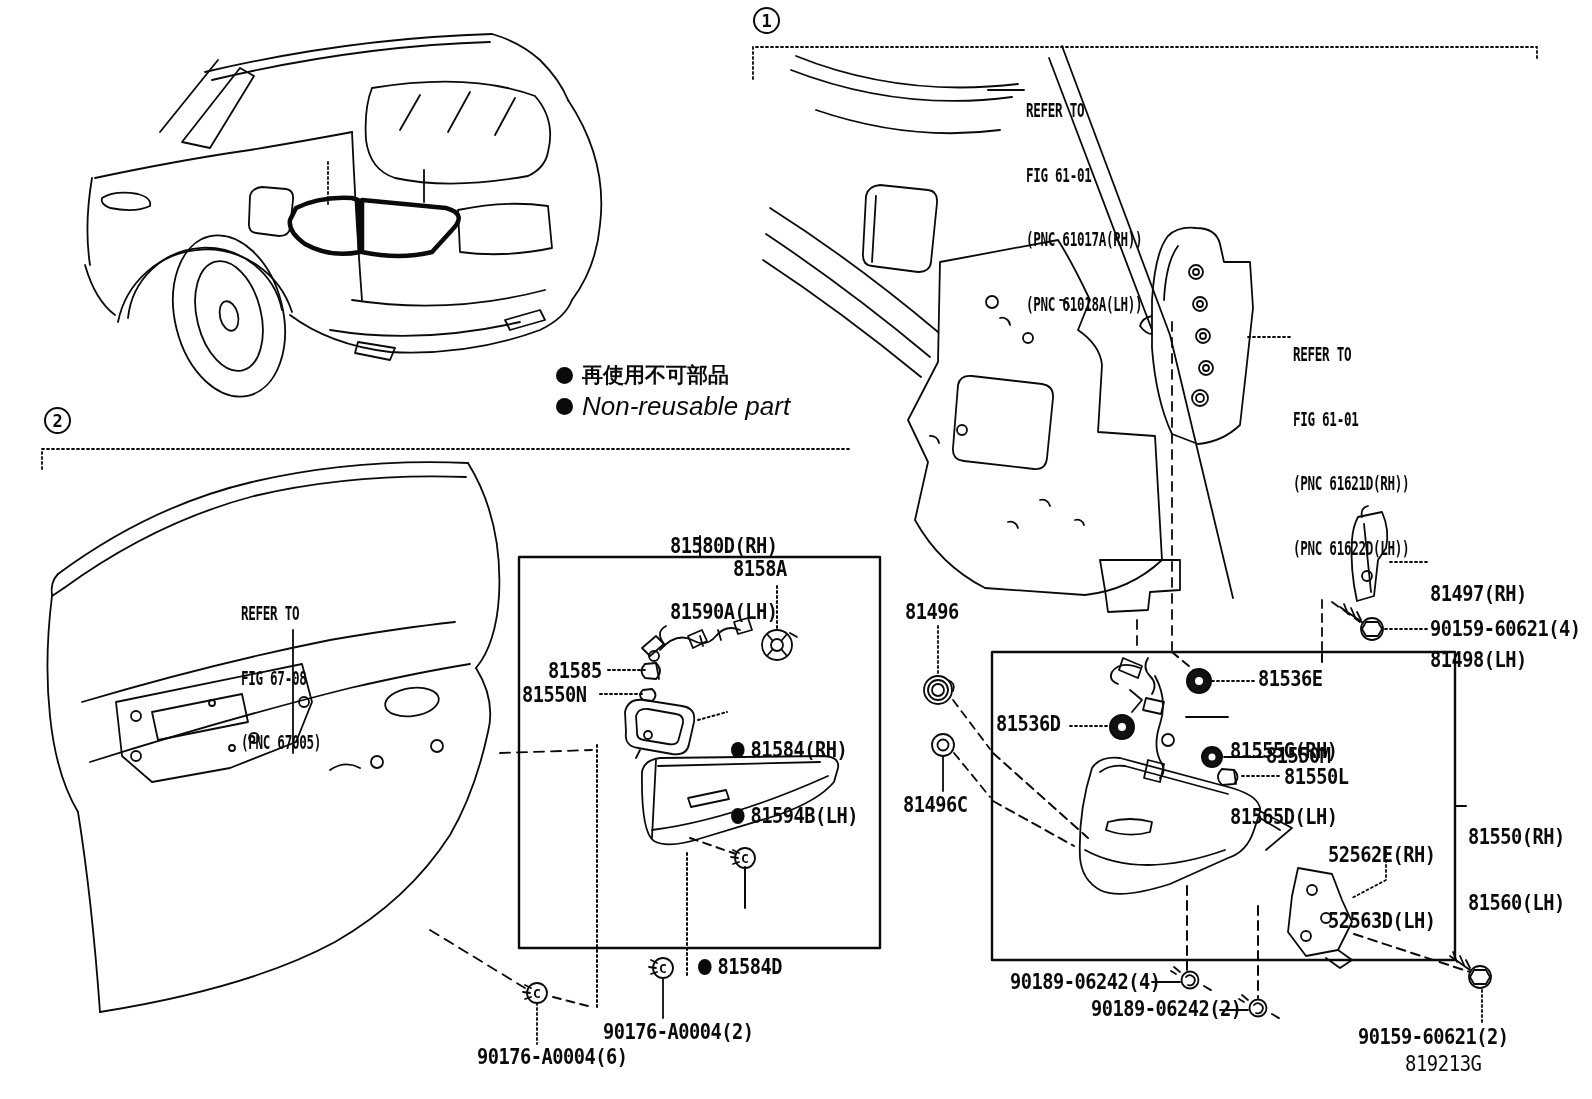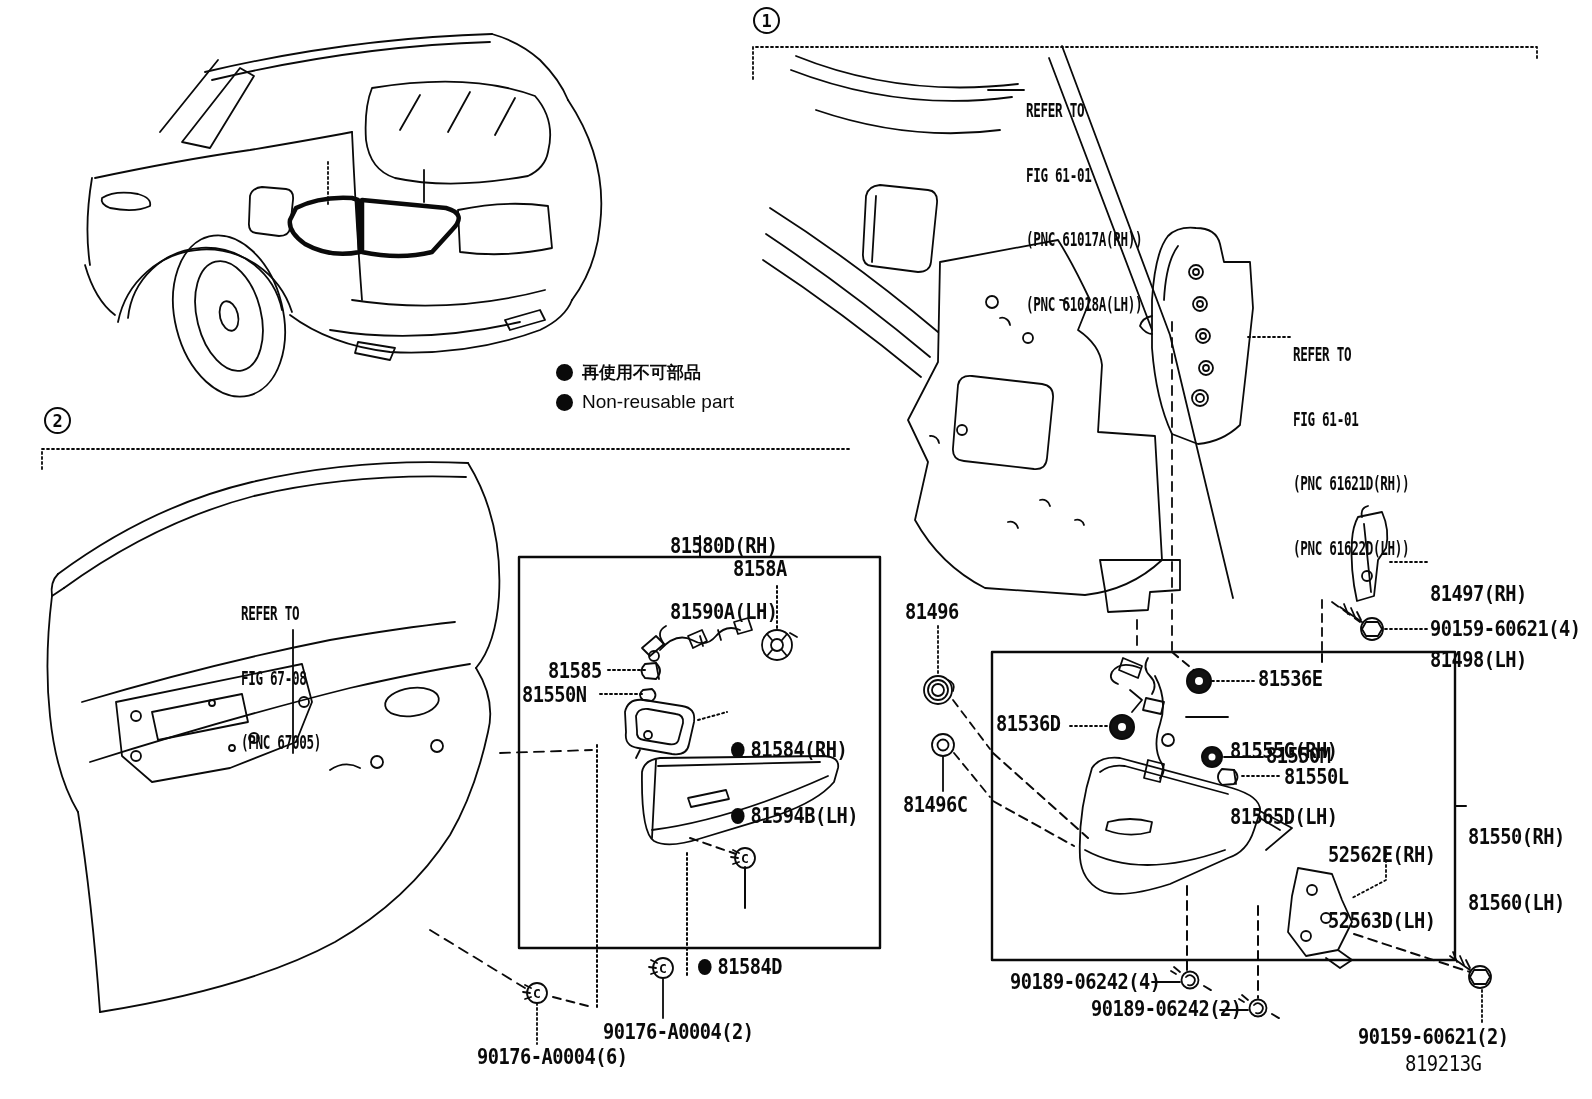--- a/index.html
+++ b/index.html
@@ -11,22 +11,22 @@
   .code{position:absolute;white-space:pre;font-weight:400;font-size:21px;line-height:21px;
        letter-spacing:-0.5px;transform:scaleX(0.9);transform-origin:0 0;color:#0a0a0a;}
   .ref{position:absolute;white-space:pre;font-weight:700;font-size:20px;line-height:21.5px;
        letter-spacing:-0.5px;transform:scaleX(0.63);transform-origin:0 0;color:#0a0a0a;}
   .callout{position:absolute;width:27px;height:27px;box-sizing:border-box;border:2.5px solid #0a0a0a;
        border-radius:50%;display:flex;align-items:center;justify-content:center;
        font-size:17px;font-weight:700;background:#fff;z-index:3;}
   .row{display:flex;align-items:center;gap:7px;}
   .dot{display:inline-block;width:17px;height:17px;border-radius:50%;background:#0a0a0a;flex:0 0 auto;}
   .legend-row{position:absolute;display:flex;align-items:center;gap:9px;}
-  .legend-jp{font-family:"DejaVu Sans",sans-serif;font-size:17px;font-weight:700;white-space:pre;}
-  .legend-en{font-family:"Liberation Sans",sans-serif;font-size:19px;font-weight:400;white-space:pre;}
+  .legend-jp{font-family:"DejaVu Sans",sans-serif;font-size:21px;font-weight:700;white-space:pre;}
+  .legend-en{font-family:"Liberation Sans",sans-serif;font-size:26px;font-weight:400;white-space:pre;font-style:italic;}
 </style>
 </head>
 <body>
 
 <div id="stage">
 
 <svg id="art" width="1592" height="1099" viewBox="0 0 1592 1099" fill="none" stroke="#0a0a0a" stroke-width="2" stroke-linecap="round" stroke-linejoin="round">
 
   <g stroke-width="1.8" stroke-dasharray="2 3">
     <polyline points="753,79 753,47 1537,47 1537,59"></polyline>

